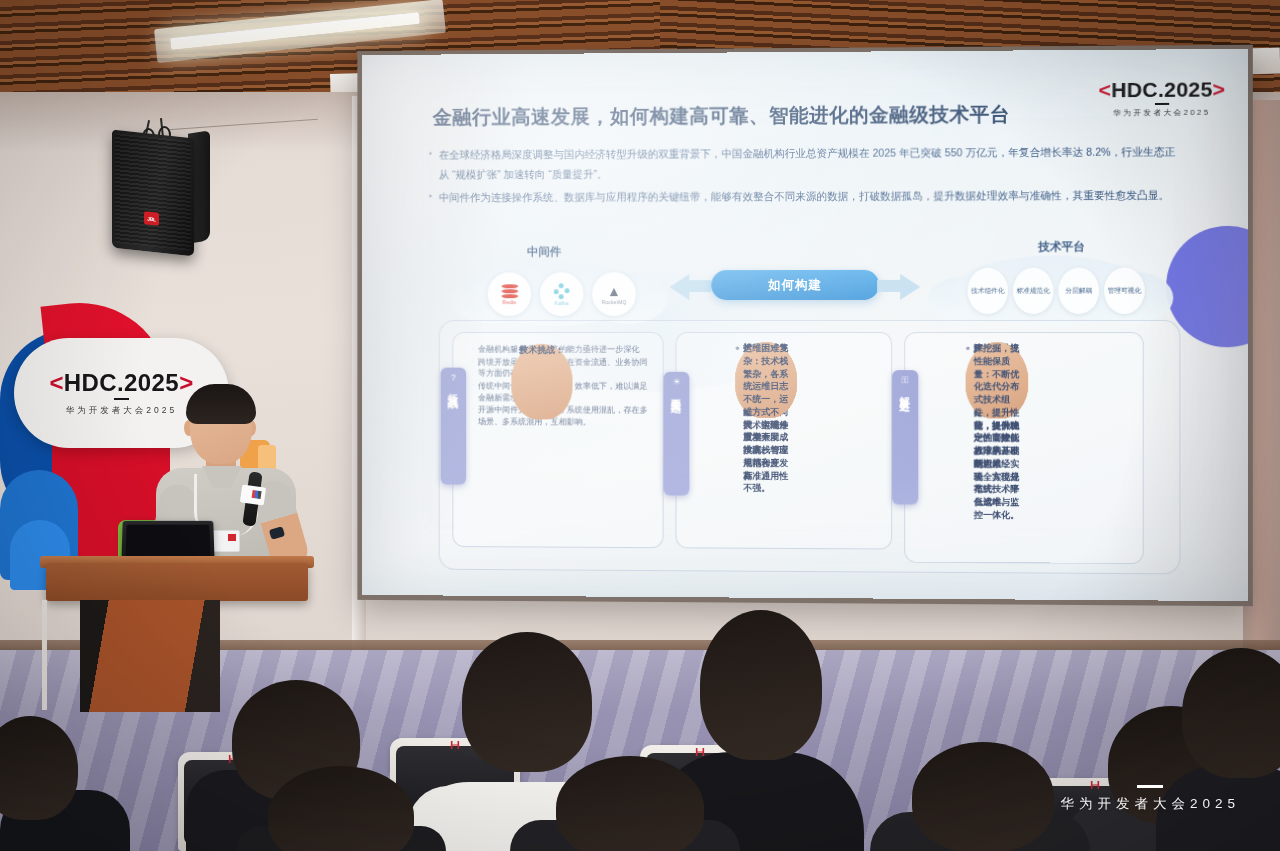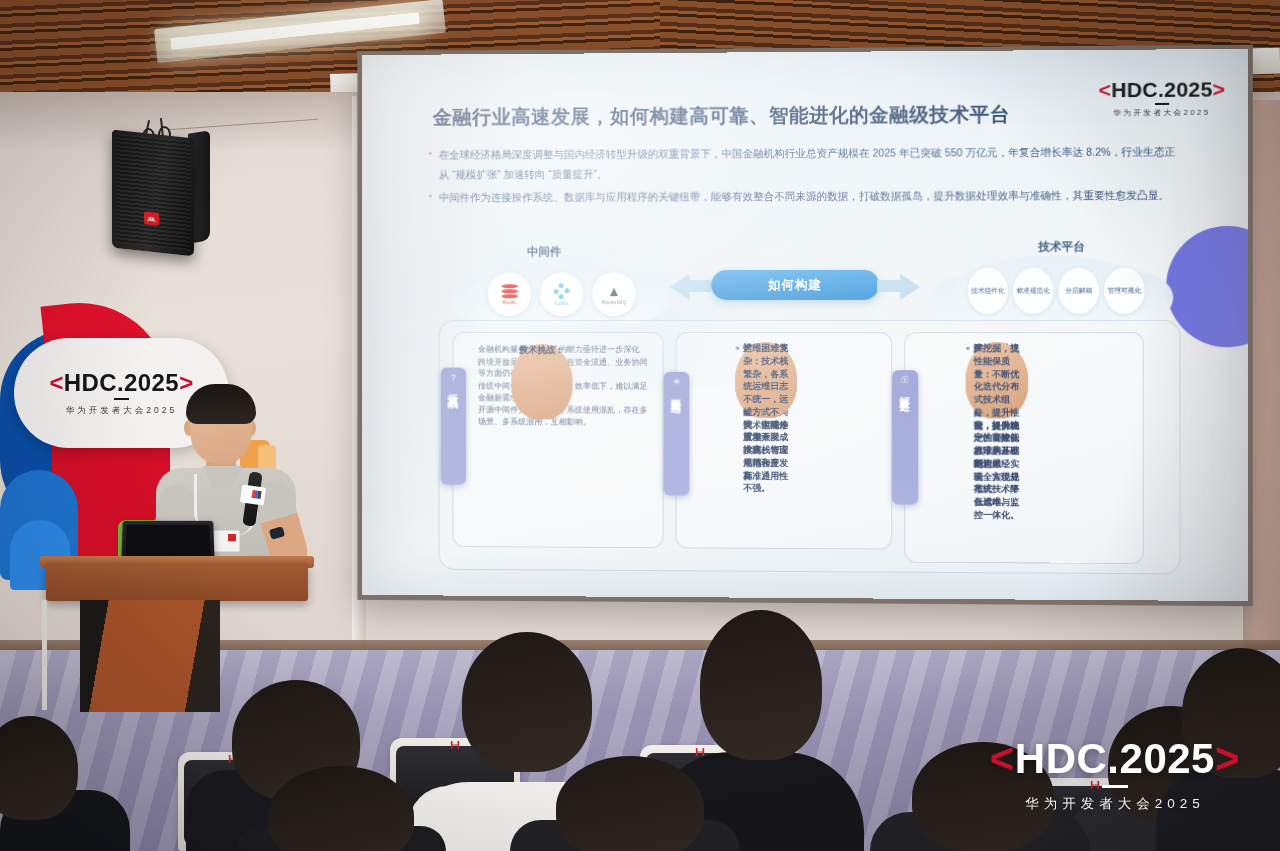--- a/index.html
+++ b/index.html
@@ -552,21 +552,18 @@
   <div class="shoulder" style="left:870px;top:812px;width:220px;height:39px;background:#242428;border-radius:60px 60px 0 0;"></div>
   <div class="aud h-hair" style="position:absolute;left:912px;top:742px;width:142px;height:110px;"></div>
 
   <div class="shoulder" style="left:510px;top:820px;width:230px;height:31px;background:#232327;border-radius:60px 60px 0 0;"></div>
   <div class="aud h-hair" style="position:absolute;left:556px;top:756px;width:148px;height:104px;"></div>
 
   <div class="shoulder" style="left:236px;top:826px;width:210px;height:25px;background:#1e1e22;border-radius:60px 60px 0 0;"></div>
   <div class="aud h-hair" style="position:absolute;left:268px;top:766px;width:146px;height:100px;"></div>
 
   <div class="hdc-br">
-    <div class="main">
-      <span class="ang">&lt;</span><span>HDC.2025</span><span class="ang">&gt;</span>
-    </div>
     <div class="bar"></div>
     <div class="sub">华为开发者大会2025</div>
   </div>
 
   <div class="vig"></div>
 </div>
 
 </body></html>

